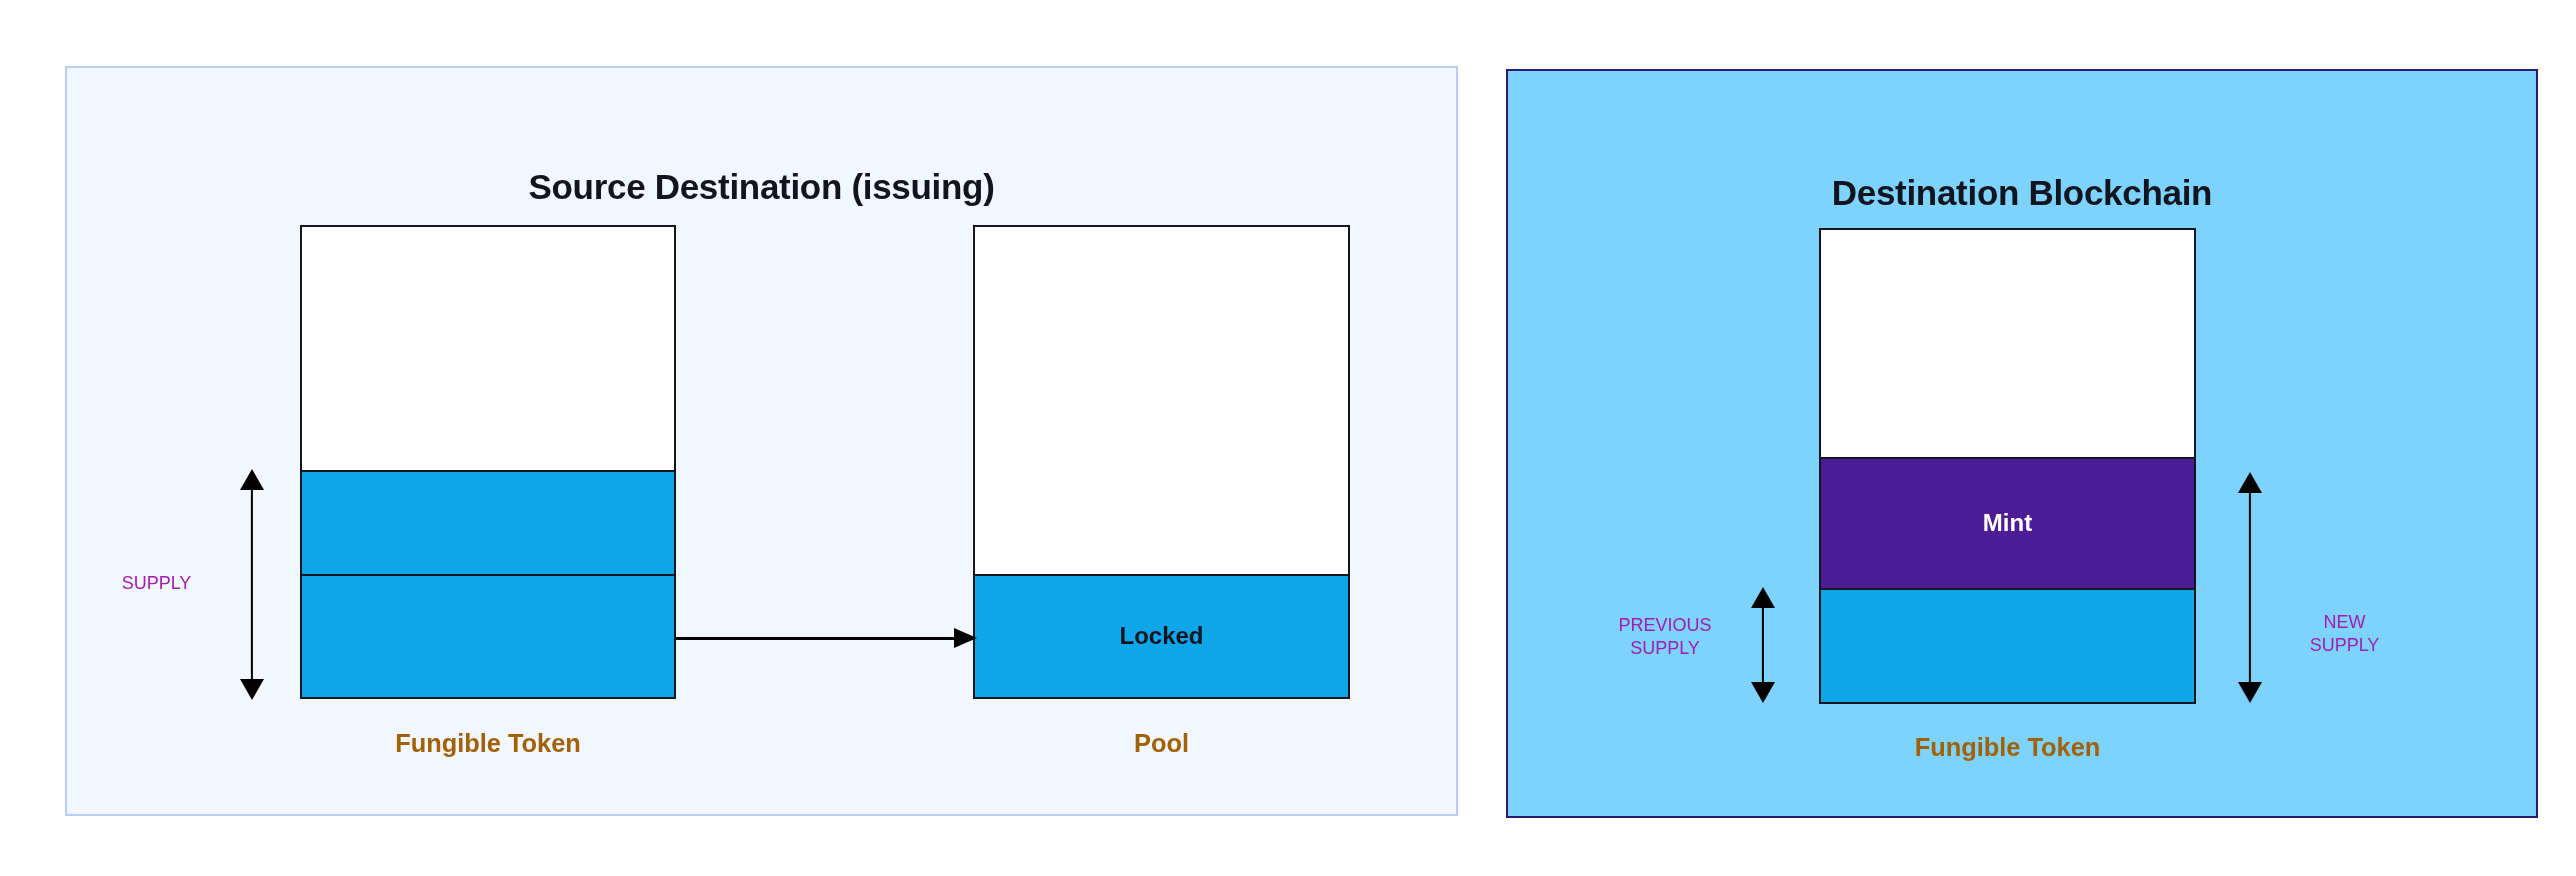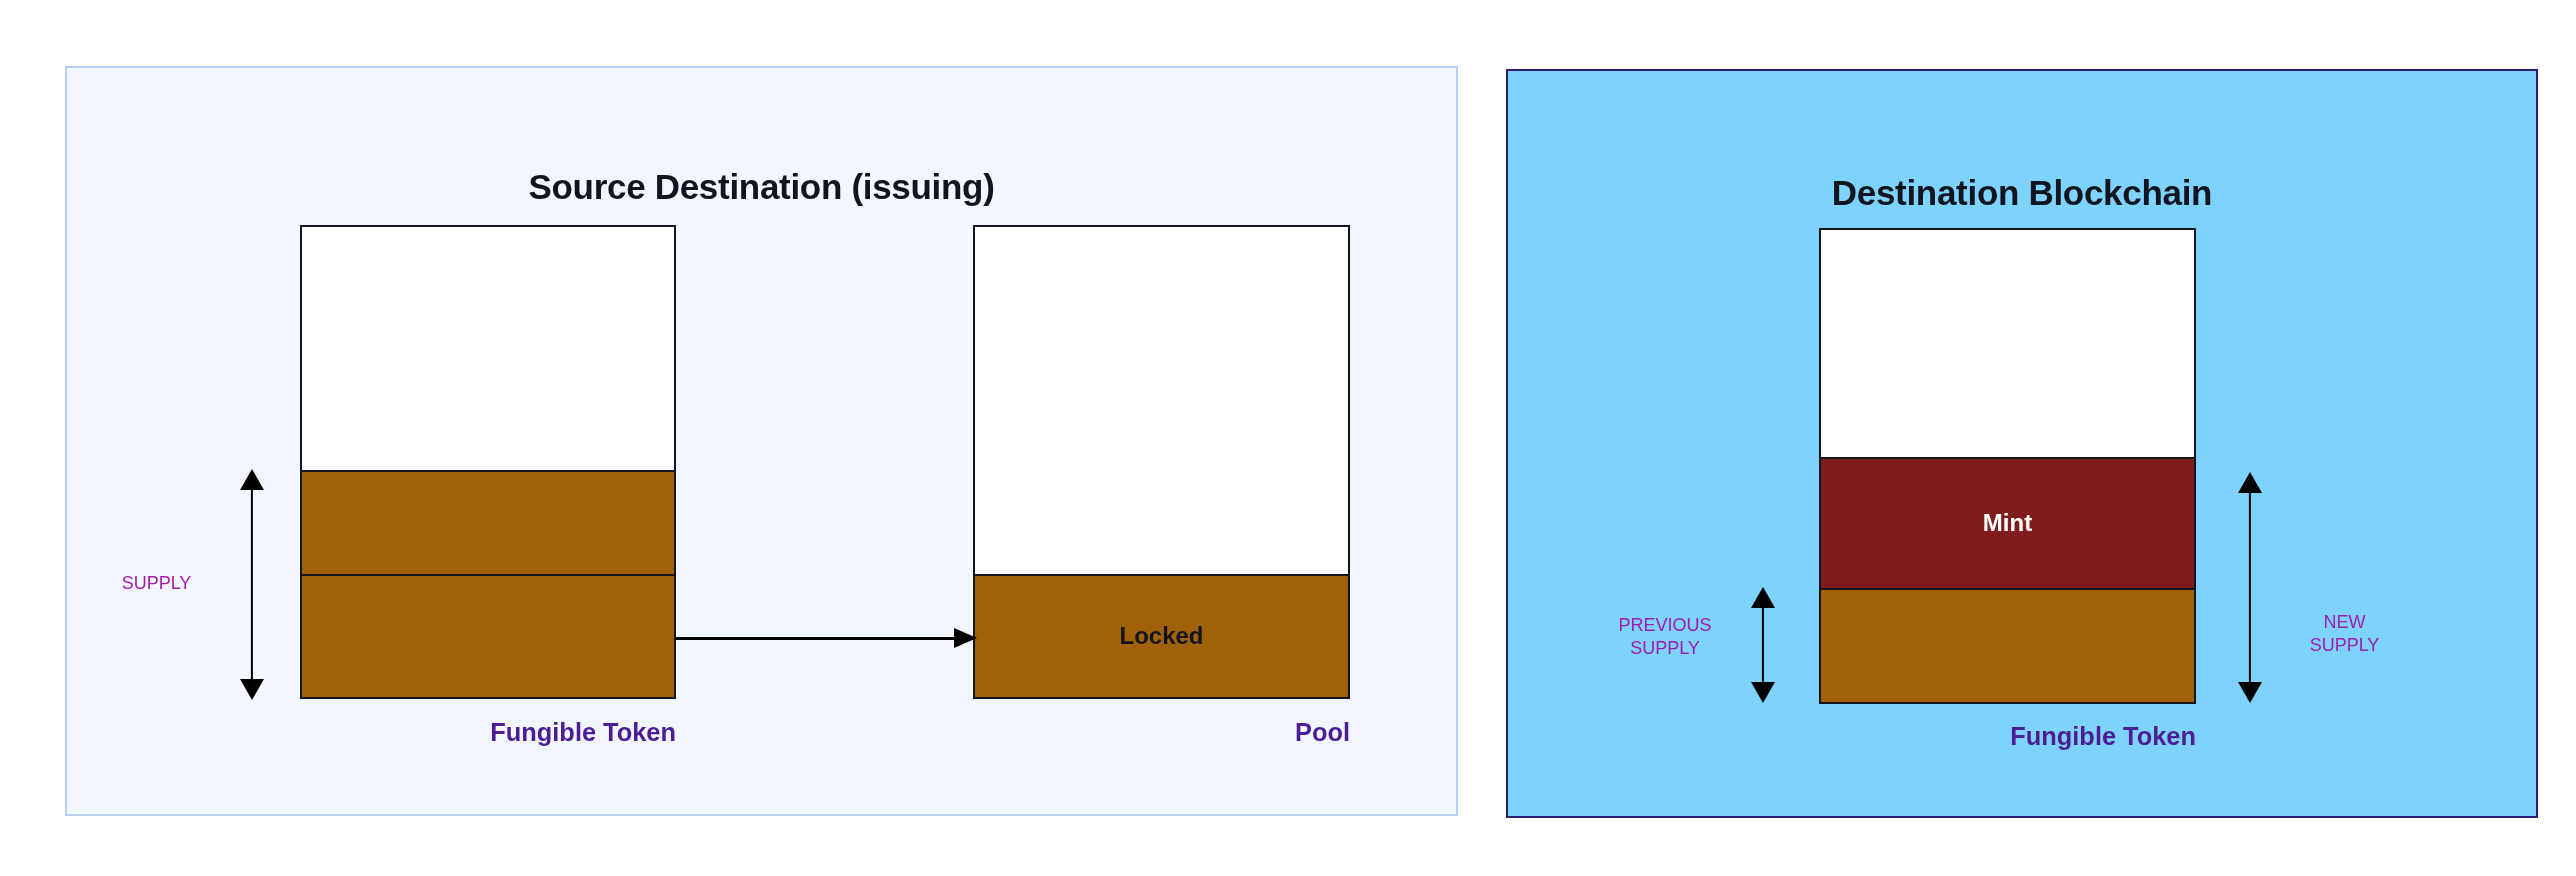--- a/index.html
+++ b/index.html
@@ -17,32 +17,32 @@
   #title-source{top:99px;font-size:35px;letter-spacing:-0.3px;}
   #title-destination{top:102px;font-size:35px;letter-spacing:-0.3px;}
 
   
   .token-box{position:absolute;box-sizing:border-box;
       border:2.8px solid #14161f;background:#ffffff;
       display:flex;flex-direction:column;}
   .seg{width:100%;box-sizing:border-box;position:relative;
        display:flex;align-items:center;justify-content:center;}
   .seg-empty{background:#ffffff;}
-  .seg-gold{background:#a16207;}
-  .seg-teal{background:#7f1d1d;}
+  .seg-gold{background:#0ea5e9;}
+  .seg-teal{background:#4c1d95;}
   .seg-divider{border-top:2.8px solid #14161f;}
   .seg-label{font-size:24px;font-weight:700;color:#121420;}
   .seg-label-light{font-size:24px;font-weight:700;color:#ffffff;}
 
   #box-source-token{left:300px;top:225px;width:376px;height:474px;}
   #box-pool{left:973px;top:225px;width:377px;height:474px;}
   #box-dest-token{left:1819px;top:228px;width:377px;height:476px;}
 
-  .box-caption{position:absolute;text-align:right;font-size:25.4px;
-      font-weight:600;color:#4c1d95;white-space:nowrap;}
+  .box-caption{position:absolute;text-align:center;font-size:25.4px;
+      font-weight:600;color:#a16207;white-space:nowrap;margin-top:11px;}
   #caption-source-token{left:300px;top:718px;width:376px;}
   #caption-pool{left:973px;top:718px;width:377px;}
   #caption-dest-token{left:1819px;top:722px;width:377px;}
 
   
   .dim-arrow{position:absolute;}
   .dim-arrow .shaft{position:absolute;left:50%;transform:translateX(-50%);
       width:2.2px;background:#000;}
   .dim-arrow .head{position:absolute;left:50%;transform:translateX(-50%);
       width:0;height:0;border-left:12.7px solid transparent;

